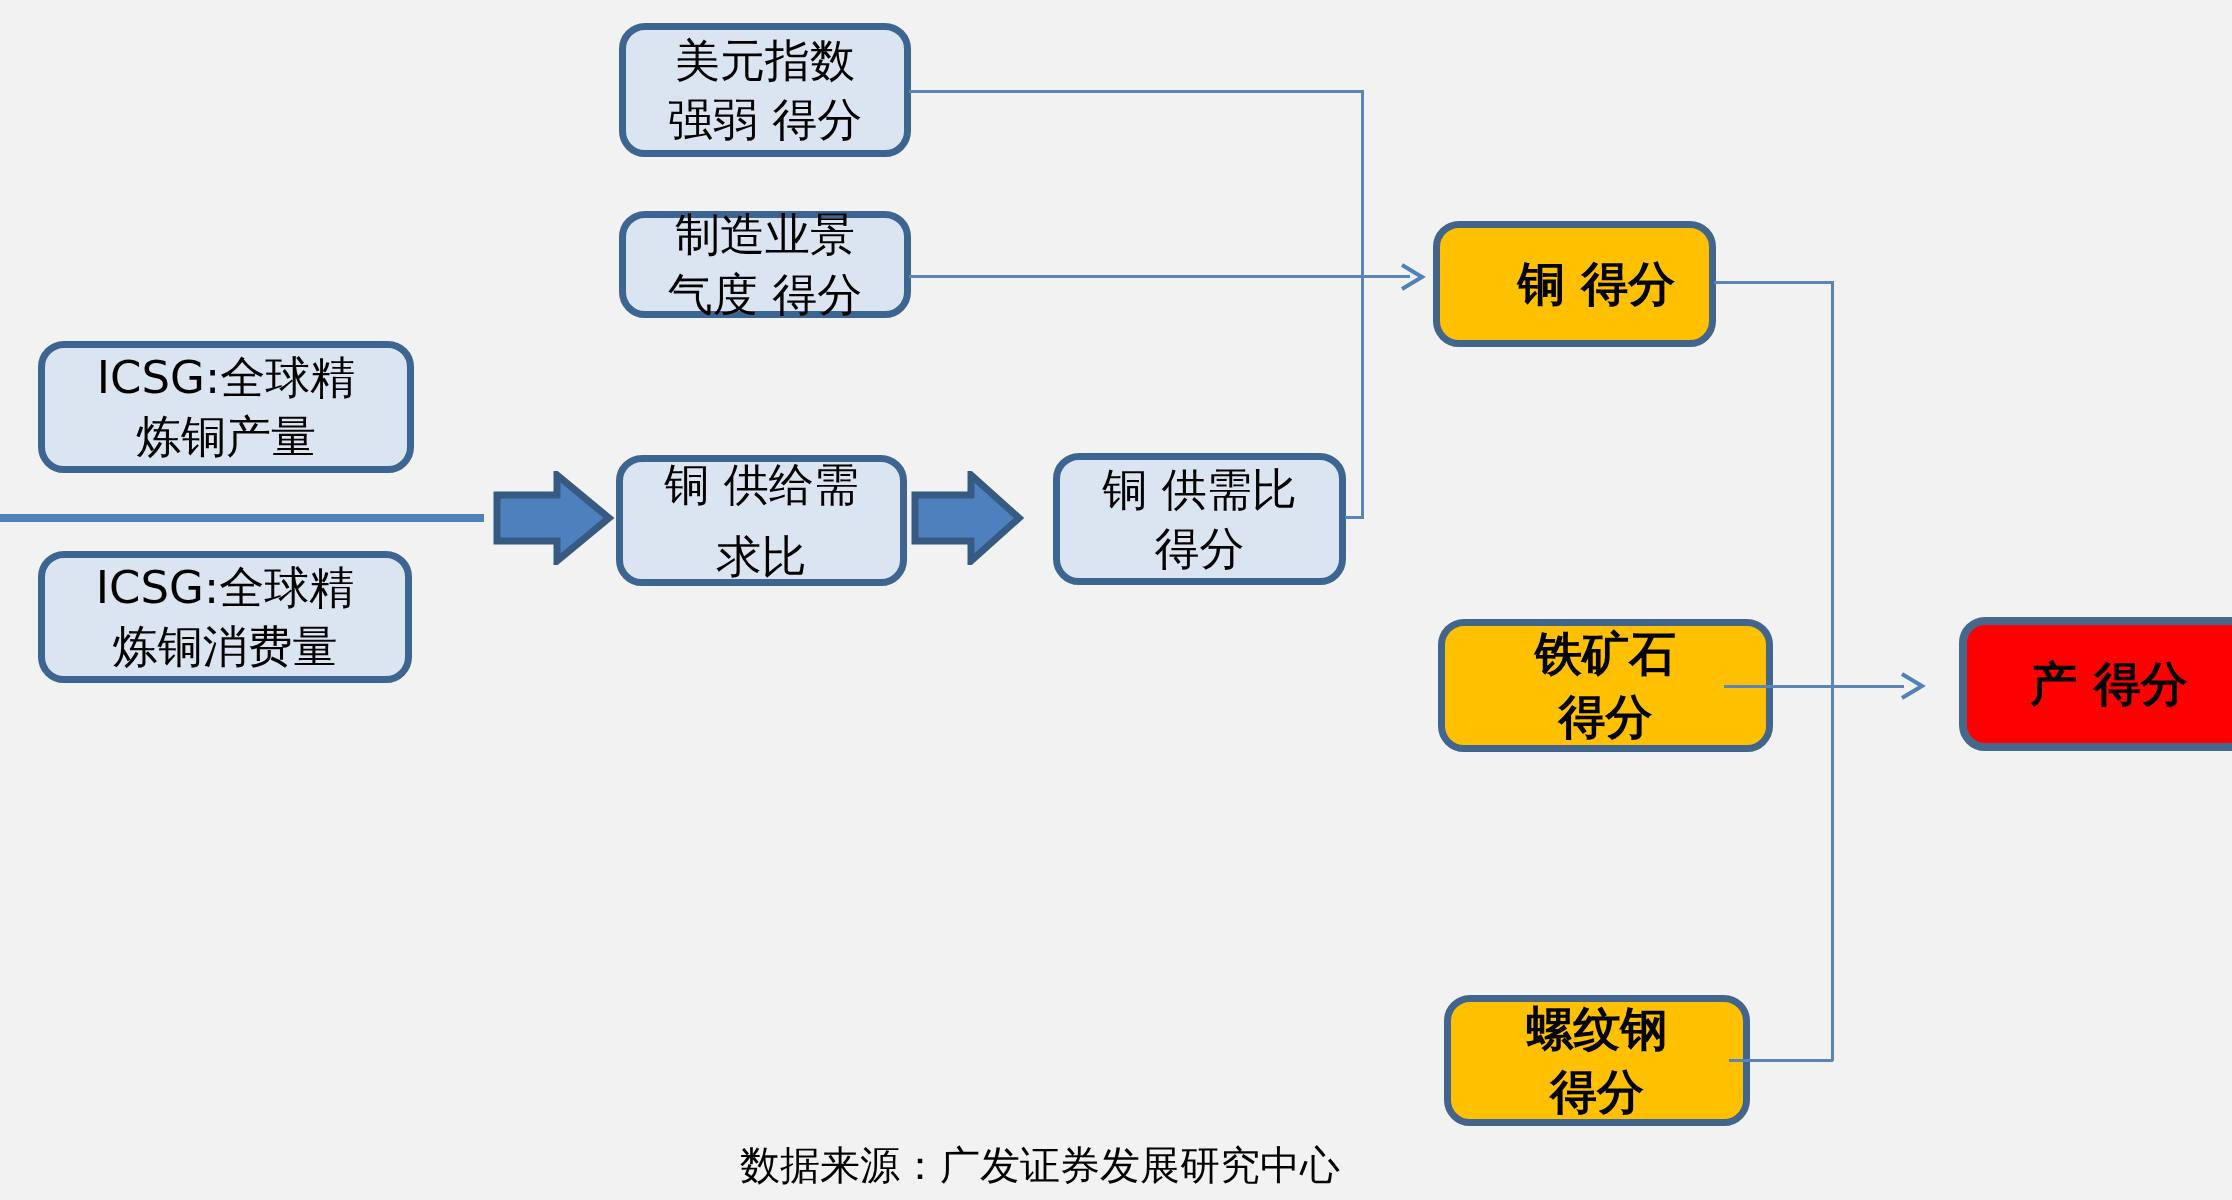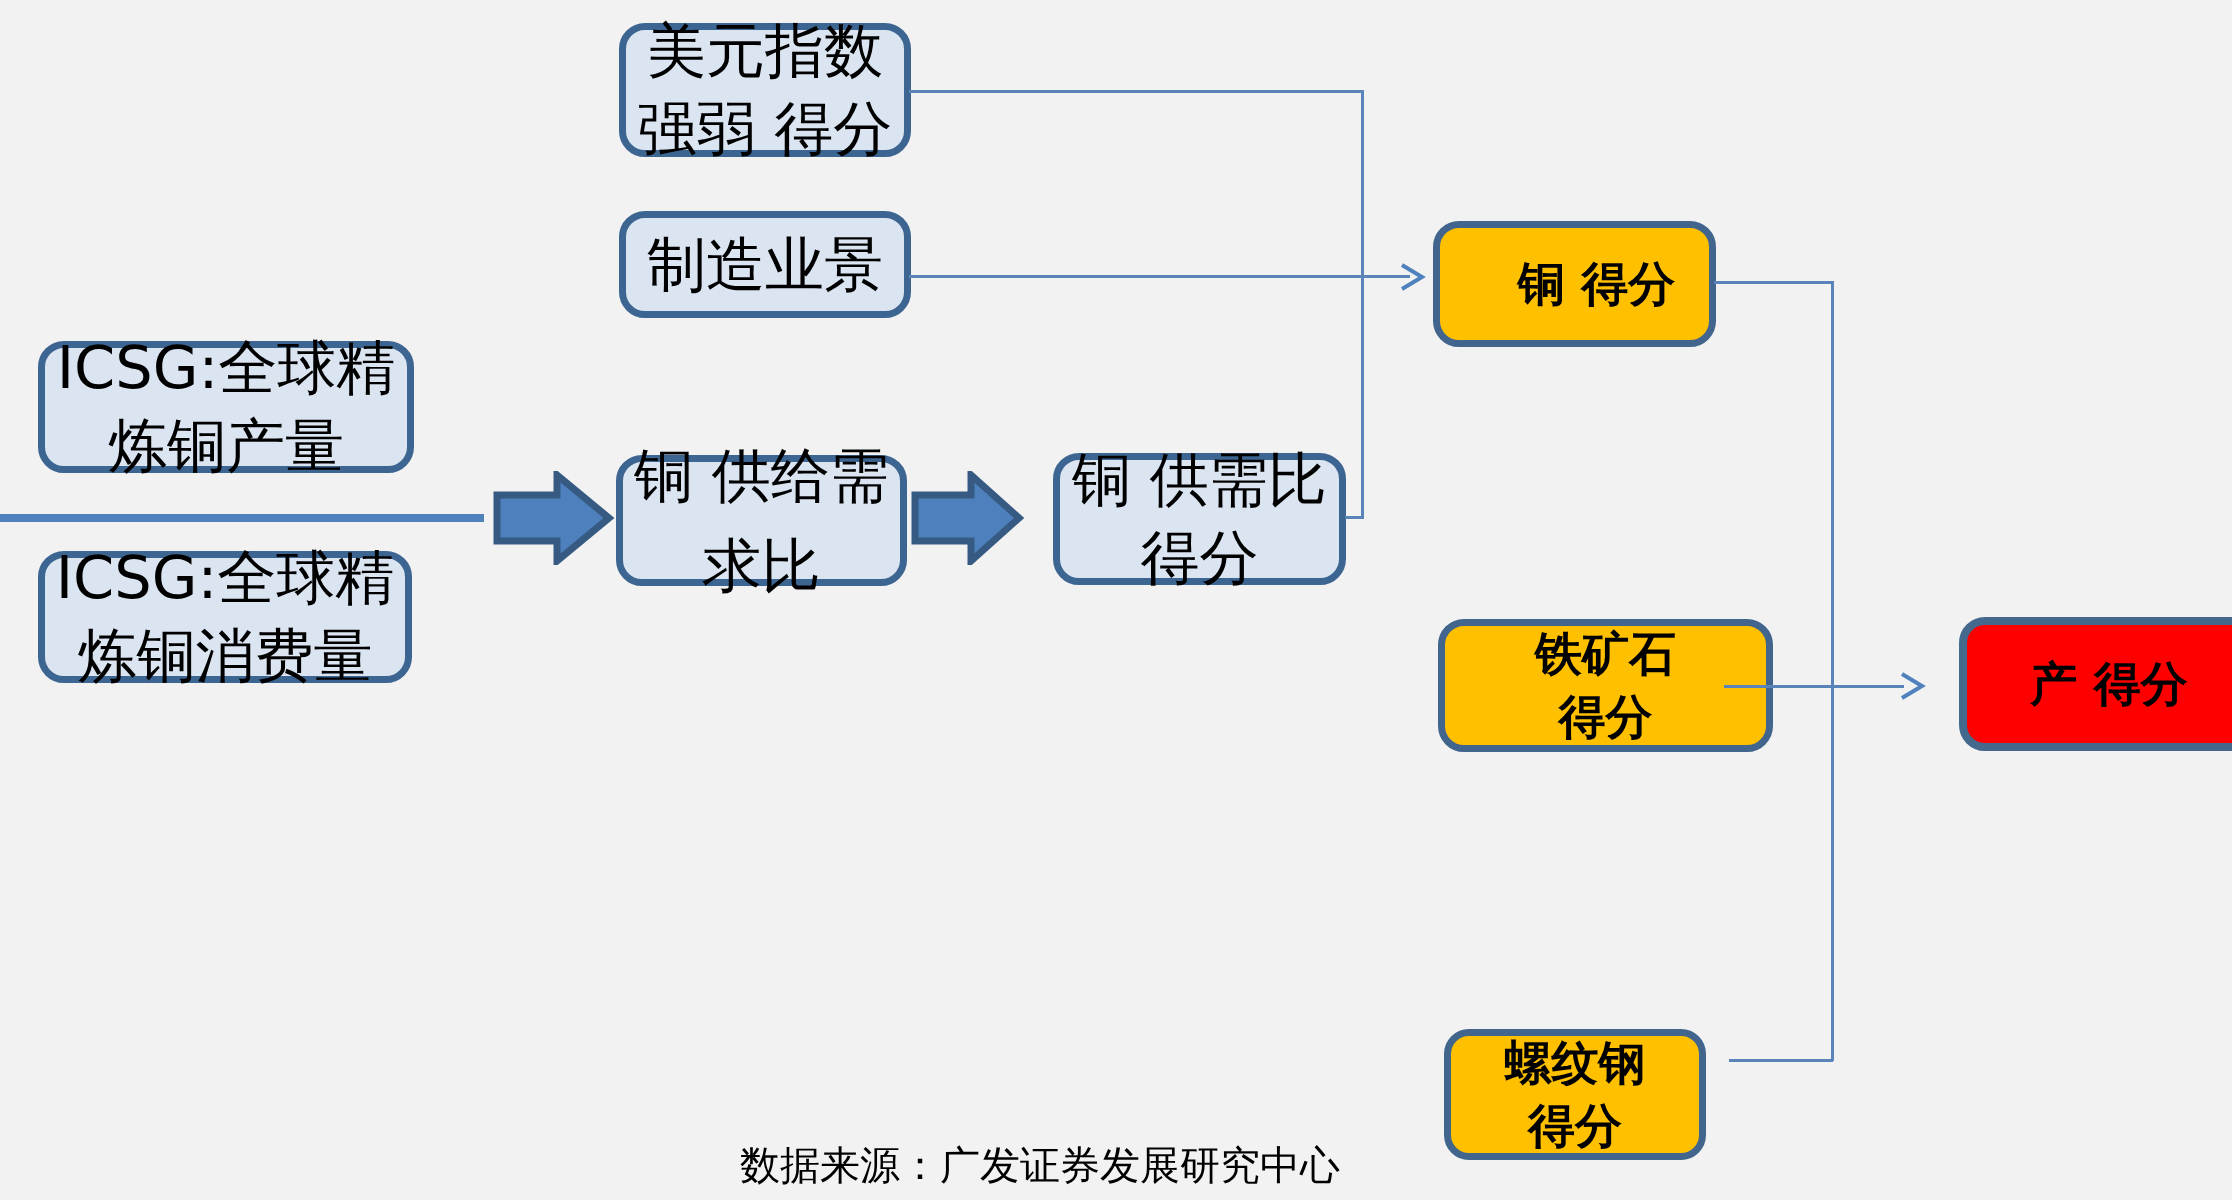--- a/index.html
+++ b/index.html
@@ -24,21 +24,21 @@
     align-items: center;
     justify-content: center;
     text-align: center;
     color: #000000;
     line-height: 1.32;
   }
   .node-blue {
     background: #DBE5F1;
     border: 7px solid #3D6591;
     border-radius: 26px;
-    font-size: 59px;
+    font-size: 45px;
     font-weight: 400;
   }
   .node-orange {
     background: #FFC000;
     border: 7px solid #41658C;
     border-radius: 26px;
     font-size: 47px;
     font-weight: 700;
   }
   .node-red {
@@ -74,20 +74,21 @@
 
 <div id="canvas">
 
   <div class="node node-blue" style="left:619px; top:23px; width:292px; height:134px;">
     <span>美元指数</span>
     <span>强弱 得分</span>
   </div>
 
   <div class="node node-blue" style="left:619px; top:211px; width:292px; height:107px;">
     <span>制造业景</span>
+    <span>气度 得分</span>
   </div>
 
   <div class="node node-blue" style="left:38px; top:341px; width:376px; height:132px;">
     <span>ICSG:全球精</span>
     <span>炼铜产量</span>
   </div>
 
   <div class="node node-blue" style="left:38px; top:551px; width:374px; height:132px;">
     <span>ICSG:全球精</span>
     <span>炼铜消费量</span>
@@ -105,21 +106,21 @@
 
   <div class="node node-orange" style="left:1433px; top:221px; width:283px; height:126px;padding-left:44px;">
     <span>铜 得分</span>
   </div>
 
   <div class="node node-orange" style="left:1438px; top:619px; width:335px; height:133px;">
     <span>铁矿石</span>
     <span>得分</span>
   </div>
 
-  <div class="node node-orange" style="left:1444px; top:1029px; width:262px; height:131px;border-radius:25px;">
+  <div class="node node-orange" style="left:1444px; top:995px; width:306px; height:131px;">
     <span>螺纹钢</span>
     <span>得分</span>
   </div>
 
   <div class="node node-red" style="left:1959px; top:617px; width:300px; height:134px;">
     <span>产 得分</span>
   </div>
 
   <div class="divider" style="left:0; top:514px; width:484px; height:8px;"></div>
 

